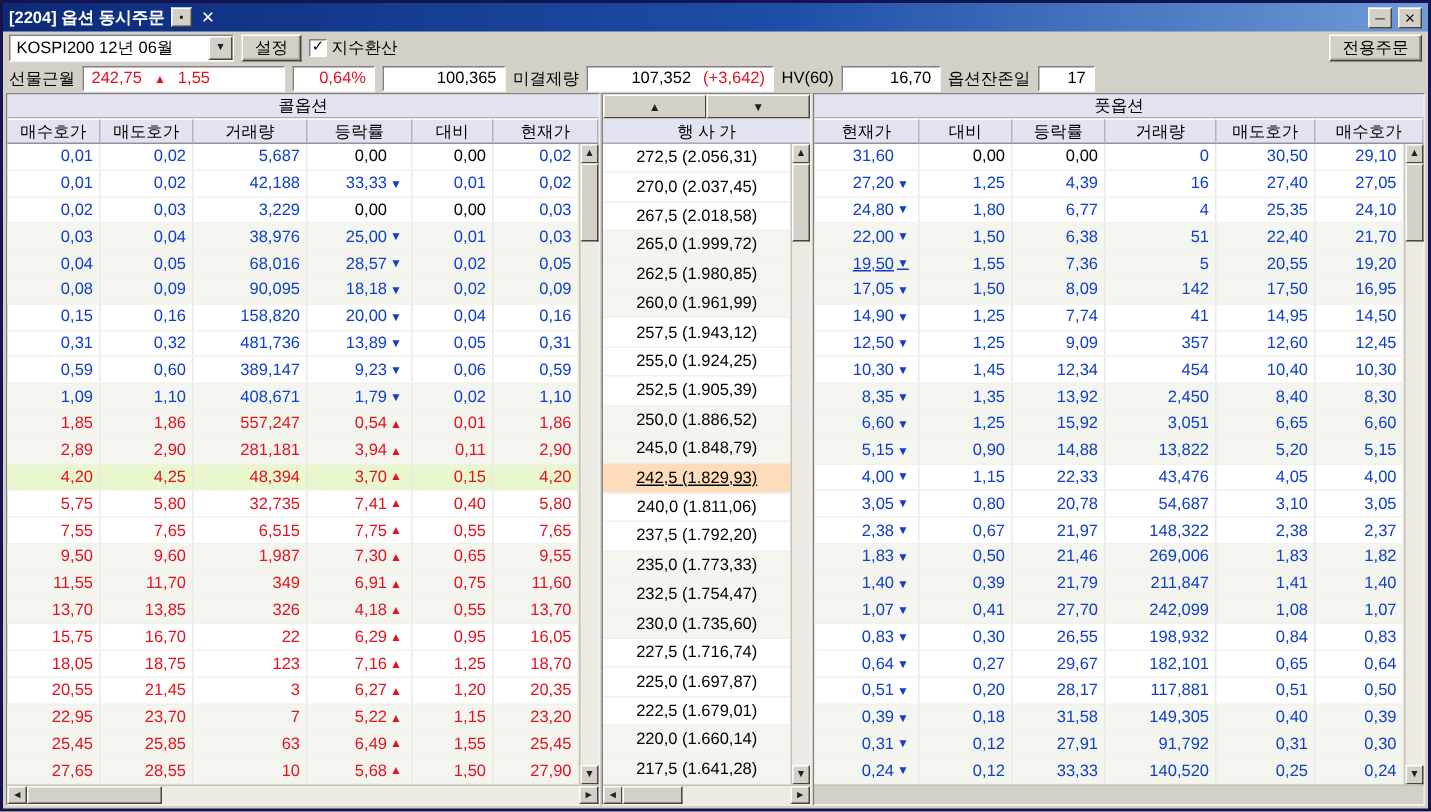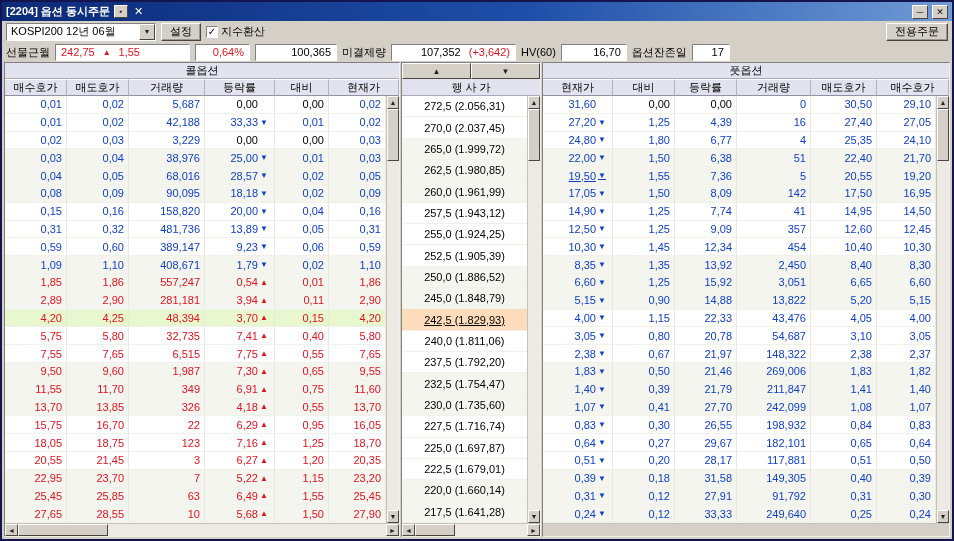--- a/index.html
+++ b/index.html
@@ -667,20 +667,23 @@
       </div>
       <div class="group-hdr" style="height:17px;">행 사 가</div>
       <div class="body">
         <div class="rows" id="strike-rows">
             <div class="tr">
               <span class="strike-td">272,5 (2.056,31)</span>
             </div>
             <div class="tr">
               <span class="strike-td">270,0 (2.037,45)</span>
             </div>
+            <div class="tr">
+              <span class="strike-td">267,5 (2.018,58)</span>
+            </div>
             <div class="tr band">
               <span class="strike-td">265,0 (1.999,72)</span>
             </div>
             <div class="tr band">
               <span class="strike-td">262,5 (1.980,85)</span>
             </div>
             <div class="tr band">
               <span class="strike-td">260,0 (1.961,99)</span>
             </div>
             <div class="tr">
@@ -699,20 +702,23 @@
               <span class="strike-td">245,0 (1.848,79)</span>
             </div>
             <div class="tr hl-strike">
               <span class="strike-td">242,5 (1.829,93)</span>
             </div>
             <div class="tr">
               <span class="strike-td">240,0 (1.811,06)</span>
             </div>
             <div class="tr">
               <span class="strike-td">237,5 (1.792,20)</span>
+            </div>
+            <div class="tr band">
+              <span class="strike-td">235,0 (1.773,33)</span>
             </div>
             <div class="tr band">
               <span class="strike-td">232,5 (1.754,47)</span>
             </div>
             <div class="tr band">
               <span class="strike-td">230,0 (1.735,60)</span>
             </div>
             <div class="tr">
               <span class="strike-td">227,5 (1.716,74)</span>
             </div>
@@ -1246,21 +1252,21 @@
                 <span class="v">0,24</span>
                 <span class="tri">▼</span>
               </span>
               <span class="td down" style="width: 62px;">
                 <span class="v">0,12</span>
               </span>
               <span class="td down" style="width: 62px;">
                 <span class="v">33,33</span>
               </span>
               <span class="td down" style="width: 74px;">
-                <span class="v">249,640</span>
+                <span class="v">140,520</span>
               </span>
               <span class="td down" style="width: 66px;">
                 <span class="v">0,25</span>
               </span>
               <span class="td down" style="flex: 1 1 0%;">
                 <span class="v">0,24</span>
               </span>
             </div>
           </div>
         <div class="vscroll">

